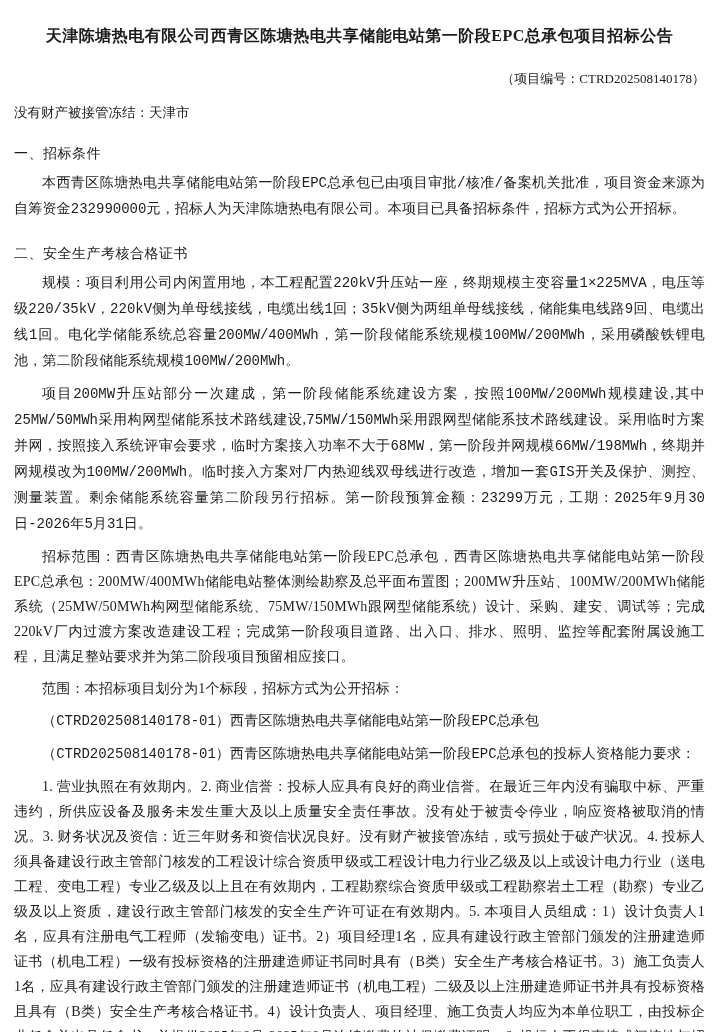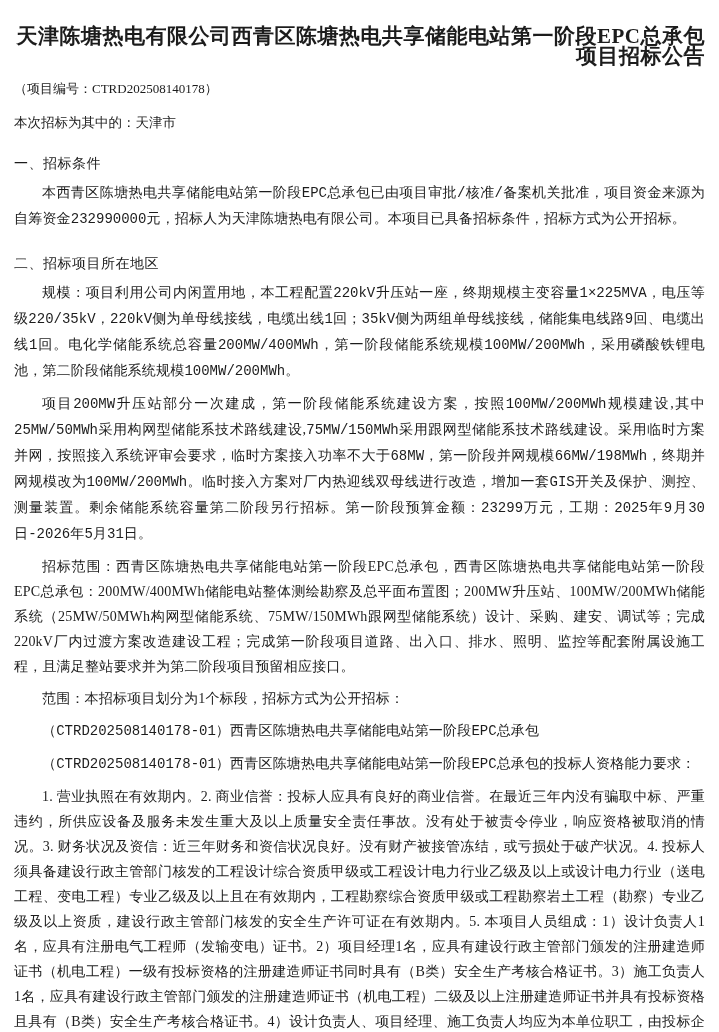--- a/index.html
+++ b/index.html
@@ -12,31 +12,31 @@
     height: 1032px;
     overflow: hidden;
     color: #1c1c1c;
     font-family: "Liberation Serif", "DejaVu Serif", serif;
   }
   .doc {
     padding: 16px 14px 0 14px;
   }
   .doc-title {
     margin-top: 10px;
-    font-size: 21px;
+    font-size: 16px;
     line-height: 20px;
     font-weight: 700;
-    text-align: right;
+    text-align: center;
     letter-spacing: 0.5px;
   }
   .doc-subtitle {
-    margin-top: 14px;
+    margin-top: 24px;
     font-size: 13px;
     line-height: 18px;
-    text-align: left;
+    text-align: right;
   }
   .region-line {
     margin-top: 15px;
     font-size: 13.5px;
     line-height: 19px;
   }
   .sec-heading {
     margin: 22px 0 0 0;
     font-size: 14px;
     line-height: 19px;
@@ -59,26 +59,26 @@
 </style>
 </head>
 <body>
 
 <div class="doc">
 
   <div class="doc-title">天津陈塘热电有限公司西青区陈塘热电共享储能电站第一阶段EPC总承包项目招标公告</div>
 
   <div class="doc-subtitle">（项目编号：CTRD202508140178）</div>
 
-  <div class="region-line">本次招标为其中的：天津市</div>
+  <div class="region-line">没有财产被接管冻结：天津市</div>
 
   <div class="sec-heading">一、招标条件</div>
   <p class="para mx">本西青区陈塘热电共享储能电站第一阶段<span class="lat">EPC</span>总承包已由项目审批<span class="lat">/</span>核准<span class="lat">/</span>备案机关批准，项目资金来源为自筹资金<span class="lat">232990000</span>元，招标人为天津陈塘热电有限公司。本项目已具备招标条件，招标方式为公开招标。</p>
 
-  <div class="sec-heading">二、招标项目所在地区</div>
+  <div class="sec-heading">二、安全生产考核合格证书</div>
   <p class="para mx">规模：项目利用公司内闲置用地，本工程配置<span class="lat">220kV</span>升压站一座，终期规模主变容量<span class="lat">1×225MVA</span>，电压等级<span class="lat">220/35kV</span>，<span class="lat">220kV</span>侧为单母线接线，电缆出线<span class="lat">1</span>回；<span class="lat">35kV</span>侧为两组单母线接线，储能集电线路<span class="lat">9</span>回、电缆出线<span class="lat">1</span>回。电化学储能系统总容量<span class="lat">200MW/400MWh</span>，第一阶段储能系统规模<span class="lat">100MW/200MWh</span>，采用磷酸铁锂电池，第二阶段储能系统规模<span class="lat">100MW/200MWh</span>。</p>
   <p class="para mx">项目<span class="lat">200MW</span>升压站部分一次建成，第一阶段储能系统建设方案，按照<span class="lat">100MW/200MWh</span>规模建设,其中<span class="lat">25MW/50MWh</span>采用构网型储能系技术路线建设,<span class="lat">75MW/150MWh</span>采用跟网型储能系技术路线建设。采用临时方案并网，按照接入系统评审会要求，临时方案接入功率不大于<span class="lat">68MW</span>，第一阶段并网规模<span class="lat">66MW/198MWh</span>，终期并网规模改为<span class="lat">100MW/200MWh</span>。临时接入方案对厂内热迎线双母线进行改造，增加一套<span class="lat">GIS</span>开关及保护、测控、测量装置。剩余储能系统容量第二阶段另行招标。第一阶段预算金额：<span class="lat">23299</span>万元，工期：<span class="lat">2025</span>年<span class="lat">9</span>月<span class="lat">30</span>日<span class="lat">-2026</span>年<span class="lat">5</span>月<span class="lat">31</span>日。</p>
   <p class="para">招标范围：西青区陈塘热电共享储能电站第一阶段EPC总承包，西青区陈塘热电共享储能电站第一阶段EPC总承包：200MW/400MWh储能电站整体测绘勘察及总平面布置图；200MW升压站、100MW/200MWh储能系统（25MW/50MWh构网型储能系统、75MW/150MWh跟网型储能系统）设计、采购、建安、调试等；完成220kV厂内过渡方案改造建设工程；完成第一阶段项目道路、出入口、排水、照明、监控等配套附属设施工程，且满足整站要求并为第二阶段项目预留相应接口。</p>
   <p class="para">范围：本招标项目划分为1个标段，招标方式为公开招标：</p>
   <p class="para mx">（<span class="lat">CTRD202508140178-01</span>）西青区陈塘热电共享储能电站第一阶段<span class="lat">EPC</span>总承包</p>
 
   <p class="para mx">（<span class="lat">CTRD202508140178-01</span>）西青区陈塘热电共享储能电站第一阶段<span class="lat">EPC</span>总承包的投标人资格能力要求：</p>
   <p class="para">1. 营业执照在有效期内。2. 商业信誉：投标人应具有良好的商业信誉。在最近三年内没有骗取中标、严重违约，所供应设备及服务未发生重大及以上质量安全责任事故。没有处于被责令停业，响应资格被取消的情况。3. 财务状况及资信：近三年财务和资信状况良好。没有财产被接管冻结，或亏损处于破产状况。4. 投标人须具备建设行政主管部门核发的工程设计综合资质甲级或工程设计电力行业乙级及以上或设计电力行业（送电工程、变电工程）专业乙级及以上且在有效期内，工程勘察综合资质甲级或工程勘察岩土工程（勘察）专业乙级及以上资质，建设行政主管部门核发的安全生产许可证在有效期内。5. 本项目人员组成：1）设计负责人1名，应具有注册电气工程师（发输变电）证书。2）项目经理1名，应具有建设行政主管部门颁发的注册建造师证书（机电工程）一级有投标资格的注册建造师证书同时具有（B类）安全生产考核合格证书。3）施工负责人1名，应具有建设行政主管部门颁发的注册建造师证书（机电工程）二级及以上注册建造师证书并具有投标资格且具有（B类）安全生产考核合格证书。4）设计负责人、项目经理、施工负责人均应为本单位职工，由投标企业任命并出具任命书，并提供2025年6月-2025年8月连续缴费的社保缴费证明。6. 投标人不得直接或间接地与招标人为本次招标所委托的咨询公司或其附属机构有任何关联。7. 投标人法定代表人为同一个人的两个及两个以上法人，母公司、全资子公司及其控股公司不得在本项目同时投</p>
 
 </div>

